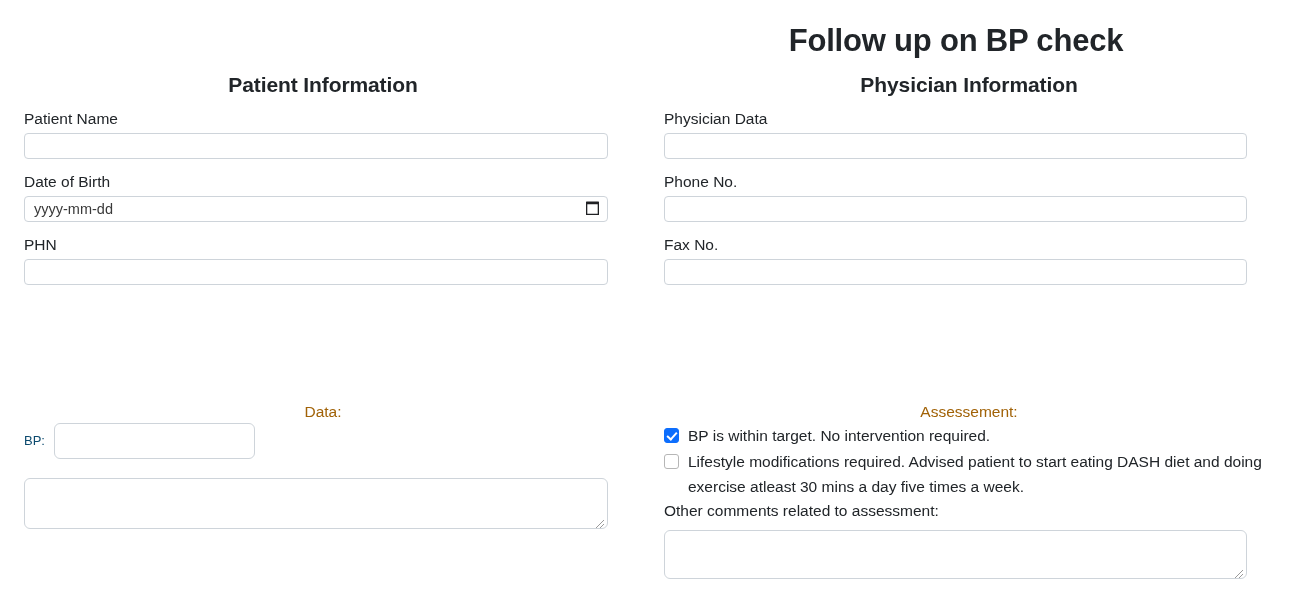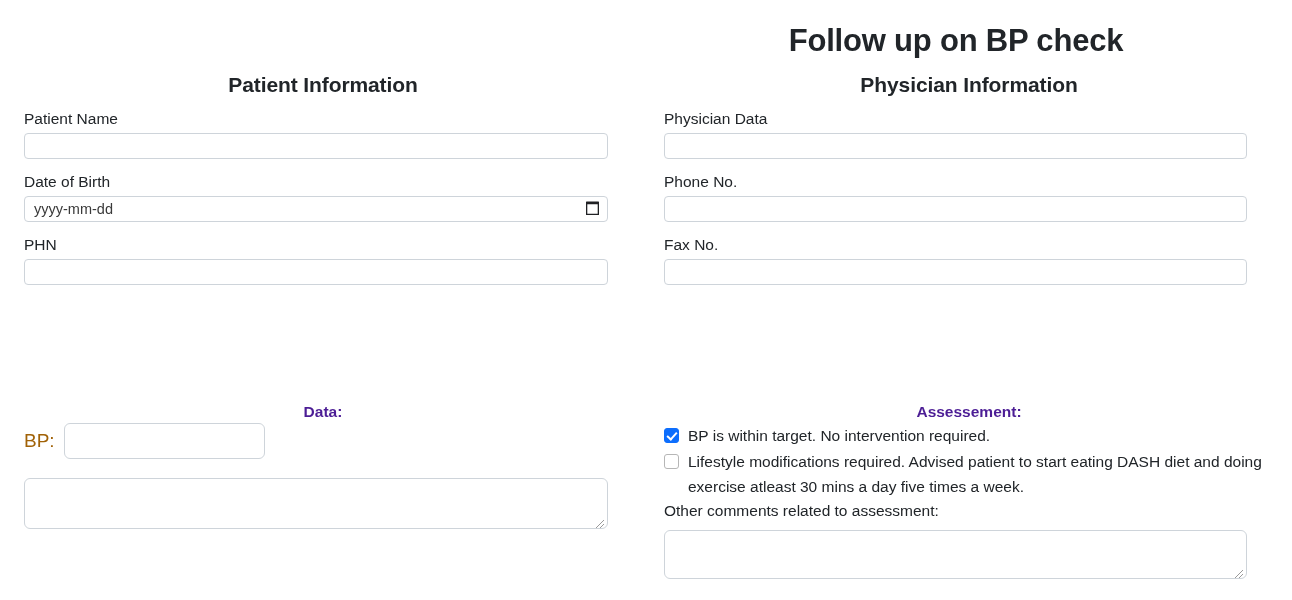--- a/index.html
+++ b/index.html
@@ -107,35 +107,35 @@
   .fg { position: absolute; left: 24px; width: 584px; }
   .col-right .fg { left: 18px; width: 583px; }
 
   .sub-heading {
     position: absolute;
     width: 100%;
     left: 0;
     text-align: center;
     font-size: 15.5px;
     line-height: 22px;
-    font-weight: 700;
-    color: #4c1d95;
+    font-weight: 400;
+    color: #a16207;
   }
 
   
   .bp-row {
     position: absolute;
     display: flex;
     align-items: center;
     gap: 9px;
   }
   .bp-label {
-    font-size: 19px;
+    font-size: 13px;
     line-height: 22px;
-    color: #a16207;
+    color: #0c4a6e;
   }
   .bp-input {
     box-sizing: border-box;
     width: 201px;
     height: 36px;
     border: 1px solid #ced4da;
     border-radius: 6px;
     background: #fff;
     font-family: "Liberation Sans", sans-serif;
     font-size: 15px;

